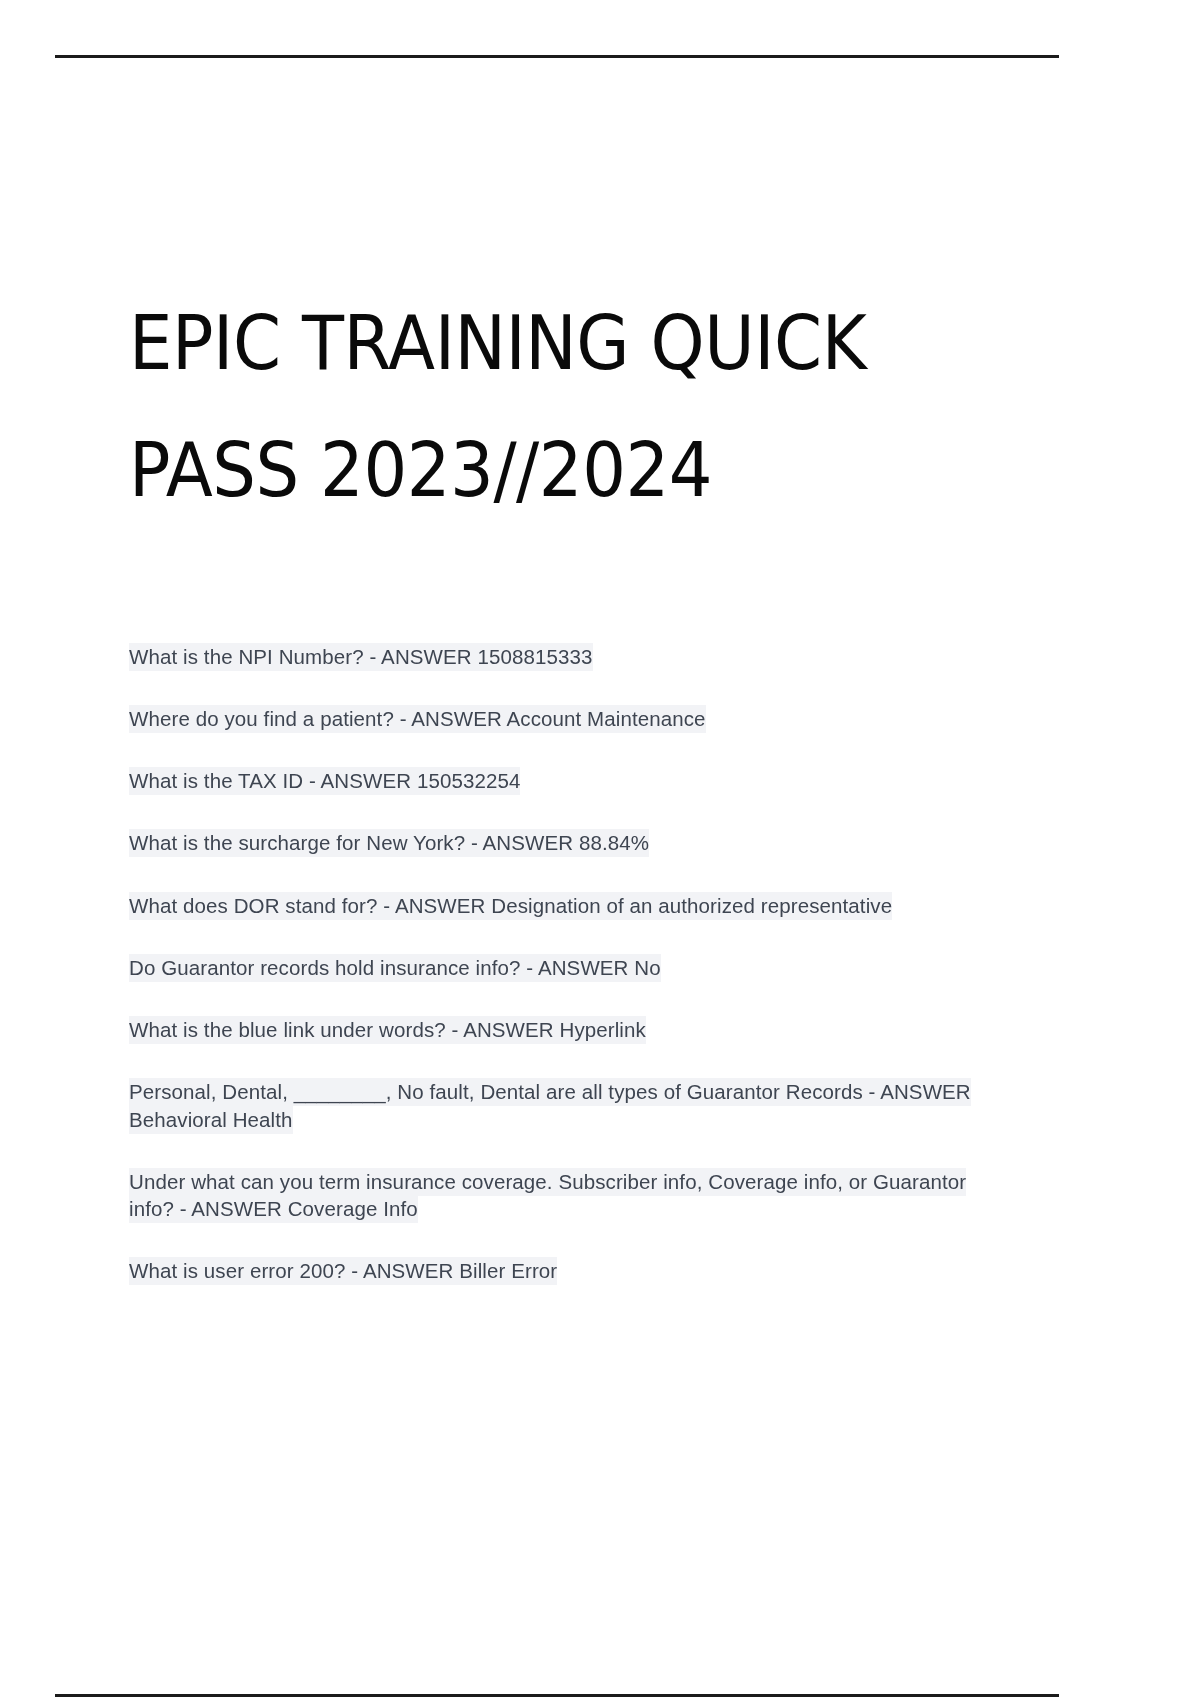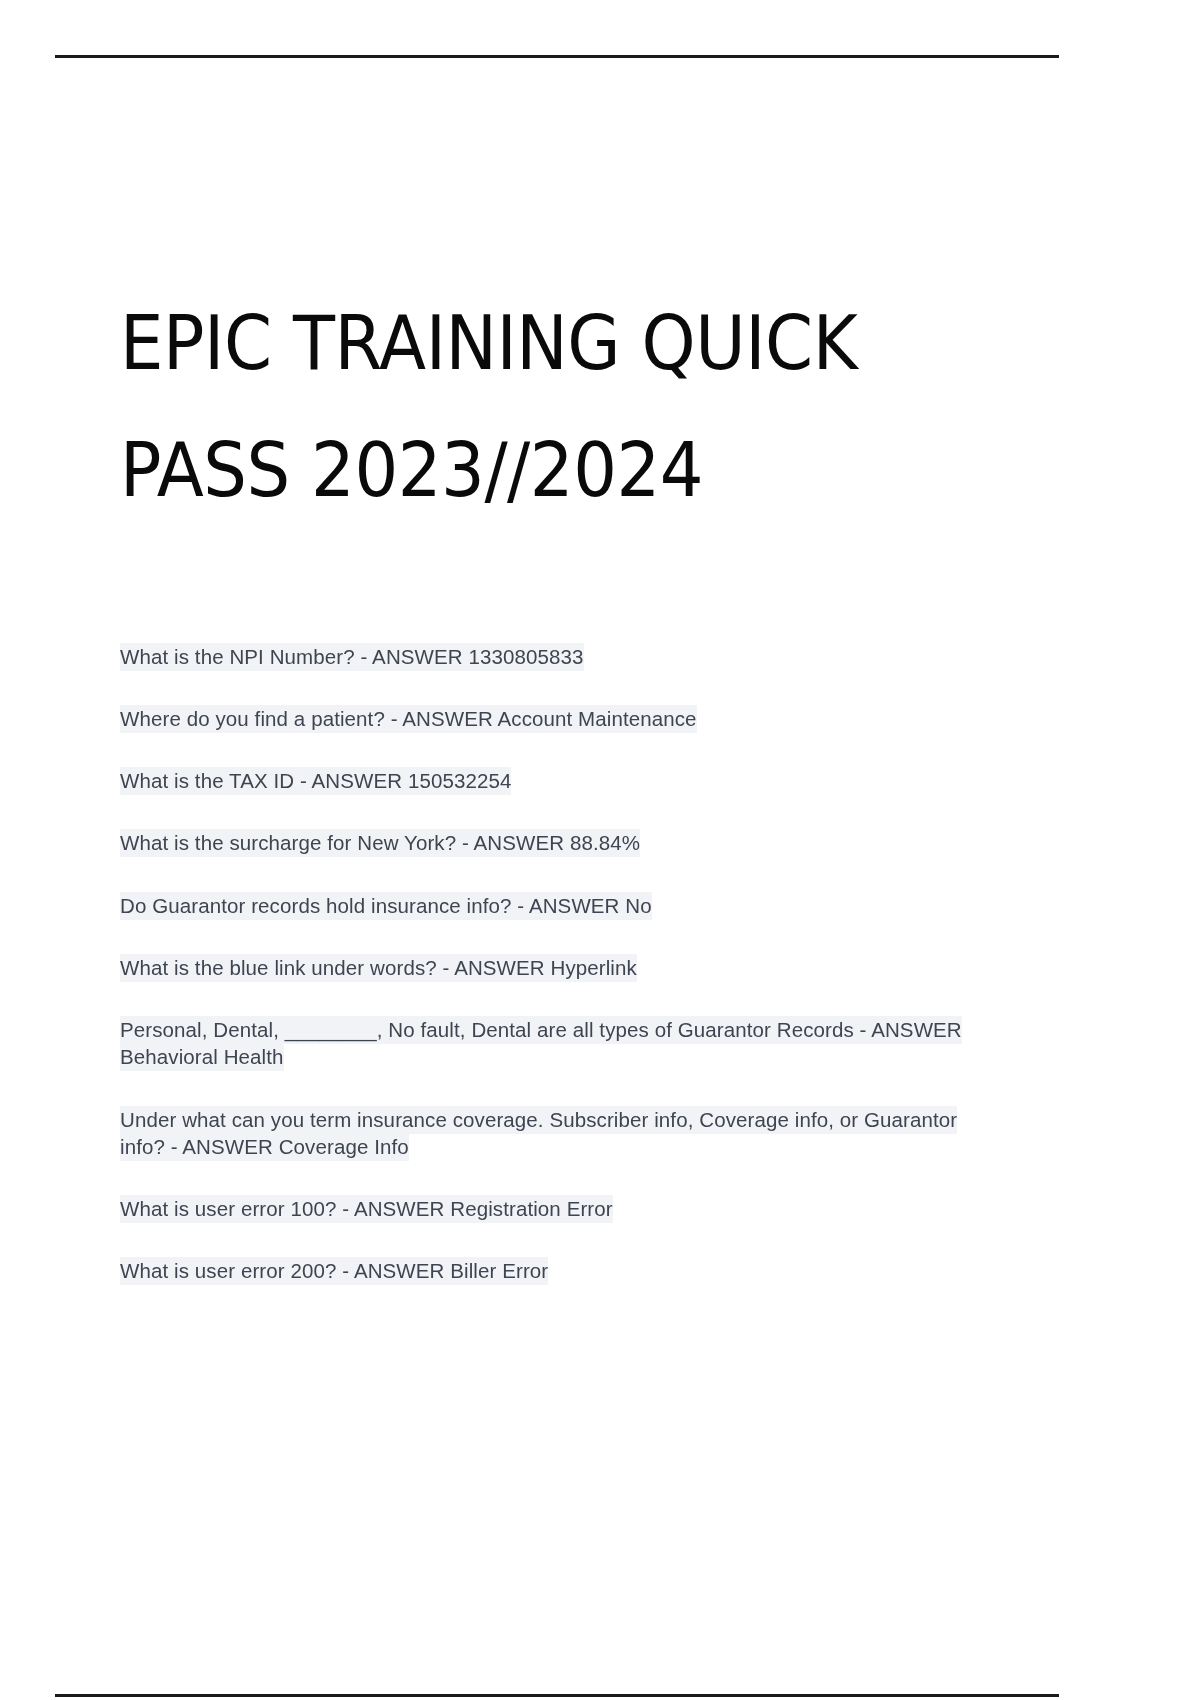--- a/index.html
+++ b/index.html
@@ -27,21 +27,21 @@
     left: 55px;
     width: 1004px;
     height: 3px;
     background: #1b1b1b;
   }
   .page-rule.top    { top: 55px; }
   .page-rule.bottom { top: 1694px; }
 
   .content {
     position: absolute;
-    left: 120px;
+    left: 129px;
     top: 280px;
     width: 900px;
   }
 
   
   .doc-title {
     font-family: "DejaVu Sans", sans-serif;
     font-weight: 400;
     font-size: 74px;
     line-height: 1.72;
@@ -87,29 +87,29 @@
   <div class="page-rule top"></div>
 
   <div class="content">
 
     <h1 class="doc-title">
       <span class="title-line">EPIC TRAINING QUICK</span>
       <span class="title-line">PASS 2023//2024</span>
     </h1>
 
     <ul class="qa-list" style="margin-top:108px;">
-      <li class="qa-item"><span class="hl">What is the NPI Number? -  ANSWER 1330805833</span></li>
+      <li class="qa-item"><span class="hl">What is the NPI Number? -  ANSWER 1508815333</span></li>
       <li class="qa-item"><span class="hl">Where do you find a patient? -  ANSWER Account Maintenance</span></li>
       <li class="qa-item"><span class="hl">What is the TAX ID -  ANSWER 150532254</span></li>
       <li class="qa-item"><span class="hl">What is the surcharge for New York? -  ANSWER 88.84%</span></li>
+      <li class="qa-item"><span class="hl">What does DOR stand for? -  ANSWER Designation of an authorized representative</span></li>
       <li class="qa-item"><span class="hl">Do Guarantor records hold insurance info? -  ANSWER No</span></li>
       <li class="qa-item"><span class="hl">What is the blue link under words? -  ANSWER Hyperlink</span></li>
       <li class="qa-item"><span class="hl">Personal, Dental, ________, No fault, Dental are all types of Guarantor Records - ANSWER Behavioral Health</span></li>
       <li class="qa-item"><span class="hl">Under what can you term insurance coverage. Subscriber info, Coverage info, or Guarantor info? -  ANSWER Coverage Info</span></li>
-      <li class="qa-item"><span class="hl">What is user error 100? -  ANSWER Registration Error</span></li>
       <li class="qa-item"><span class="hl">What is user error 200? -  ANSWER Biller Error</span></li>
     </ul>
 
   </div>
 
   <div class="page-rule bottom"></div>
 
 </div>
 
 </body></html>

